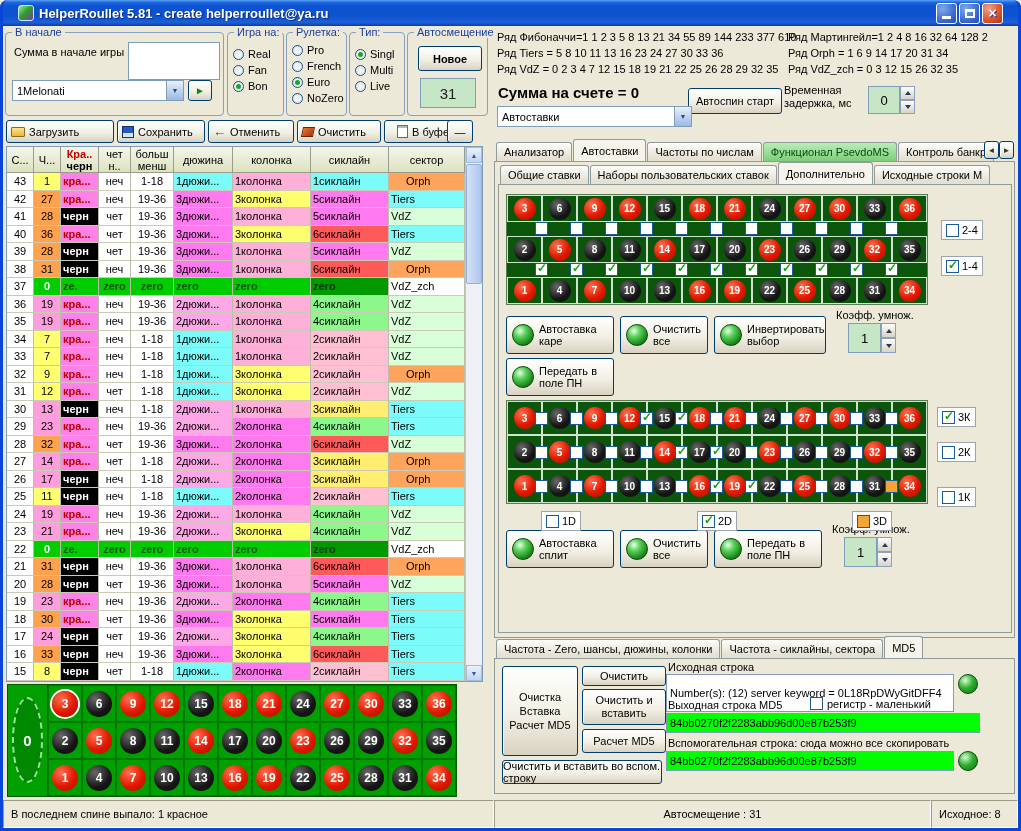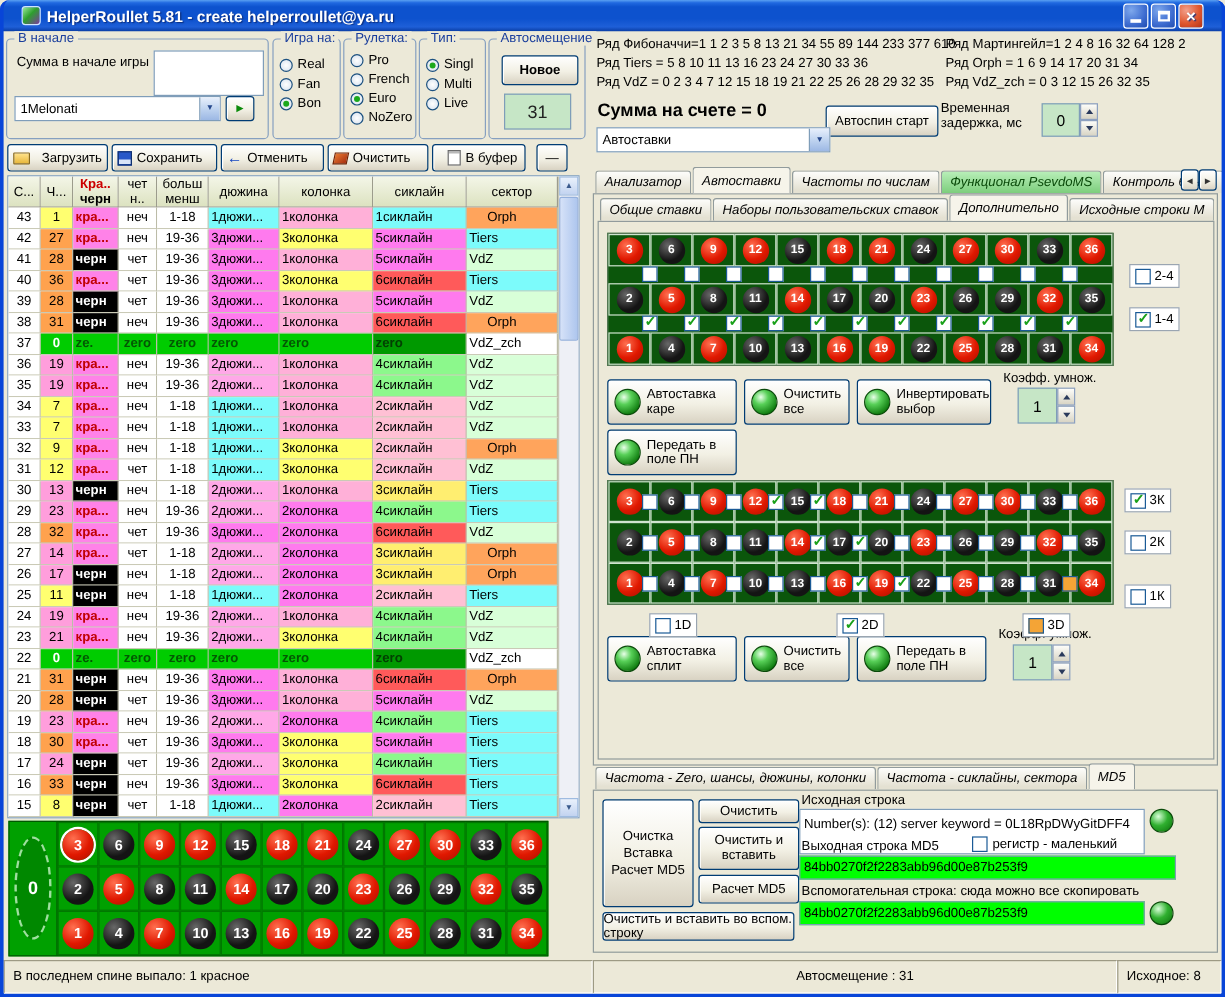--- a/index.html
+++ b/index.html
@@ -14,21 +14,21 @@
 .title-text{flex:1;white-space:nowrap;overflow:hidden;}
 .tb-btns{display:flex;gap:2px;}
 .tb-btn{width:21px;height:21px;border-radius:3px;border:1px solid #fff;display:flex;align-items:center;justify-content:center;color:#fff;font-size:14px;font-weight:bold;background:radial-gradient(circle at 30% 25%,#7EA8EC,#3D6CD0 60%,#1F4CB0);}
 .tb-btn.close{background:radial-gradient(circle at 30% 25%,#F2A08C,#E0572F 55%,#B03215);}
 .minbar{width:9px;height:3px;background:#fff;margin-top:9px;}
 .maxbox{width:10px;height:9px;border:2px solid #fff;border-top-width:3px;}
 .gb{position:absolute;border:1px solid #86A0C0;border-radius:4px;}
 .gb-t{position:absolute;top:-7px;left:6px;background:#ECE9D8;padding:0 3px;color:#1A3E9C;}
 .gb > div{position:absolute;}
 .glabel{color:#000;}
-.inp{background:#fff;border:1px solid #7F9DB9;height:20px;display:flex;align-items:flex-end;padding:18px 3px;overflow:hidden;white-space:nowrap;}
+.inp{background:#fff;border:1px solid #7F9DB9;height:20px;display:flex;align-items:center;padding:18px 3px;overflow:hidden;white-space:nowrap;}
 .combo{background:#fff;border:1px solid #7F9DB9;height:21px;display:flex;align-items:center;overflow:hidden;}
 .cv{flex:1;padding:0 4px;white-space:nowrap;}
 .ca{width:17px;height:100%;background:linear-gradient(180deg,#E8F0FC,#C0D4F0 50%,#9CB8E4);border-left:1px solid #7F9DB9;display:flex;align-items:center;justify-content:center;font-size:7px;color:#26488C;}
 .btn{border:1px solid #003C74;border-radius:3px;background:linear-gradient(180deg,#FFFFFF,#F2F0E4 55%,#D8D2C2);box-shadow:inset 1px 1px 0 #fff;display:flex;align-items:center;justify-content:center;cursor:default;}
 .playbtn{width:24px;height:21px;color:#0A8A0A;font-size:10px;}
 .newbtn{font-weight:bold;}
 .valbox{background:#C6E6C6;border:1px solid #7F9DB9;display:flex;align-items:center;justify-content:center;font-size:15px;color:#222;}
 .radio-row{display:flex;align-items:center;gap:4px;height:14px;margin:2px 0 0 5px;}
 .radio{width:11px;height:11px;border-radius:50%;border:1px solid #1C5180;background:radial-gradient(#FEFEFE,#D4E0EE);position:relative;flex:0 0 auto;}
 .radio.sel::after{content:"";position:absolute;inset:2px;border-radius:50%;background:#1CA81C;}
@@ -43,21 +43,21 @@
 .sline{line-height:16px;white-space:nowrap;}
 .sumtext{position:absolute;font-size:15px;font-weight:bold;}
 .spin{position:absolute;display:flex;}
 .sval{background:#C6E6C6;border:1px solid #7F9DB9;flex:1;display:flex;align-items:center;justify-content:center;font-size:13px;}
 .sarrs{width:15px;display:flex;flex-direction:column;}
 .sarr{flex:1;border:1px solid #8CA0C0;background:linear-gradient(#FDFDFA,#D8D4C4);display:flex;align-items:center;justify-content:center;}
 .tri{width:0;height:0;border:3px solid transparent;}
 .tri.up{border-bottom:4px solid #2A3A5C;margin-top:-3px;}
 .tri.down{border-top:4px solid #2A3A5C;margin-bottom:-3px;}
 .tabbar{position:absolute;display:flex;align-items:flex-end;}
-.tab{height:19px;padding:3px 7px 0;border:1px solid #919B9C;border-bottom:none;border-radius:3px 3px 0 0;background:linear-gradient(#FDFDFB,#E4E1D2 85%);margin-right:1px;white-space:nowrap;font-style:italic;}
+.tab{height:19px;padding:3px 7px 0;border:1px solid #919B9C;border-bottom:none;border-radius:3px 3px 0 0;background:linear-gradient(#FDFDFB,#E4E1D2 85%);margin-right:1px;white-space:nowrap;}
 .tab.active{height:22px;background:#F6F4EA;padding-top:5px;position:relative;z-index:5;}
 .tab.green{background:linear-gradient(#B8EEB8,#7CCE7C);color:#0A4A0A;}
 .tabarrow{width:15px;height:18px;font-size:8px;color:#333;}
 .panel{position:absolute;border:1px solid #919B9C;background:#ECE9D8;}
 .bgrid{position:absolute;background:#0B560B;border:1px solid #5A7A5A;width:422px;}
 .bg-row{display:flex;}
 .bg-cell{width:35px;display:flex;align-items:center;justify-content:center;border:1px solid #CFE4CF;}
 .g1 .bg-cell{height:27px;}
 .g2 .bg-cell{height:34px;}
 .circ{width:22px;height:22px;border-radius:50%;display:flex;align-items:center;justify-content:center;color:#fff;font-size:10px;font-weight:bold;}
@@ -206,21 +206,21 @@
         </div>
       </div>
   </div>
   <div class="gb" style="left:407px;top:32px;width:81px;height:84px">
     <div class="gb-t">Автосмещение</div>
     <div class="btn newbtn" style="left:10px;top:13px;width:64px;height:25px">Новое</div>
     <div class="valbox" style="left:12px;top:45px;width:56px;height:30px">31</div>
   </div>
 
   <div class="toolbar" style="left:6px;top:120px">
-      <div class="btn tbtn" style="width: 84px; justify-content: space-between;">
+      <div class="btn tbtn" style="width: 108px;">
         <div class="tic ic-open"></div>
         <div class="tlabel">Загрузить</div>
       </div>
       <div class="btn tbtn" style="width: 88px;">
         <div class="tic ic-save"></div>
         <div class="tlabel">Сохранить</div>
       </div>
       <div class="btn tbtn" style="width: 86px;">
         <div class="tic ic-undo">←</div>
         <div class="tlabel">Отменить</div>

